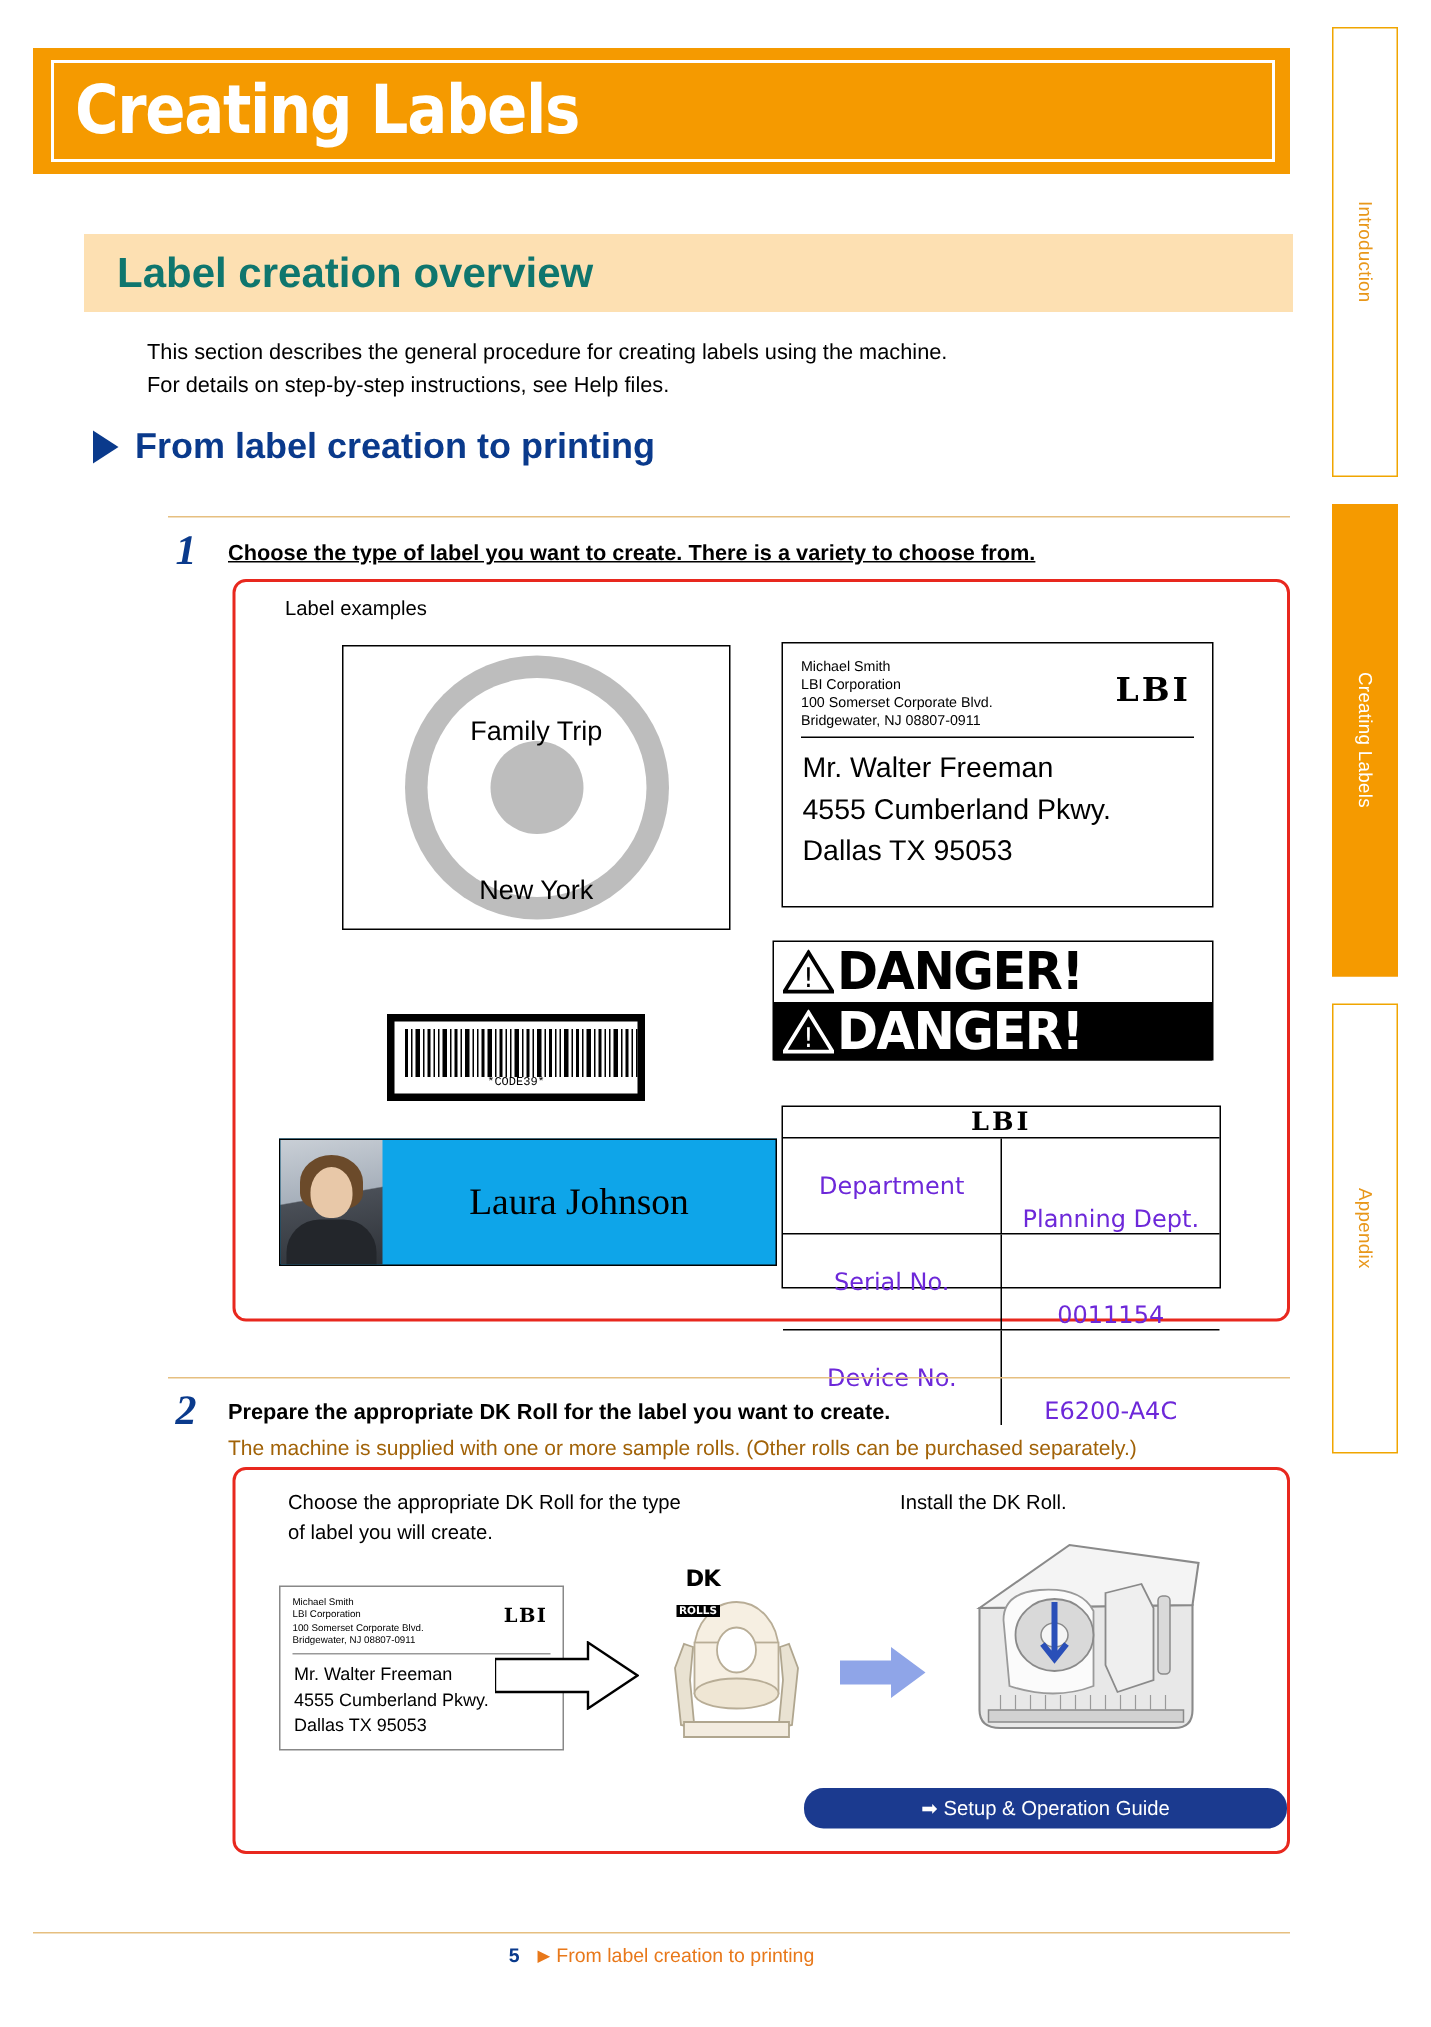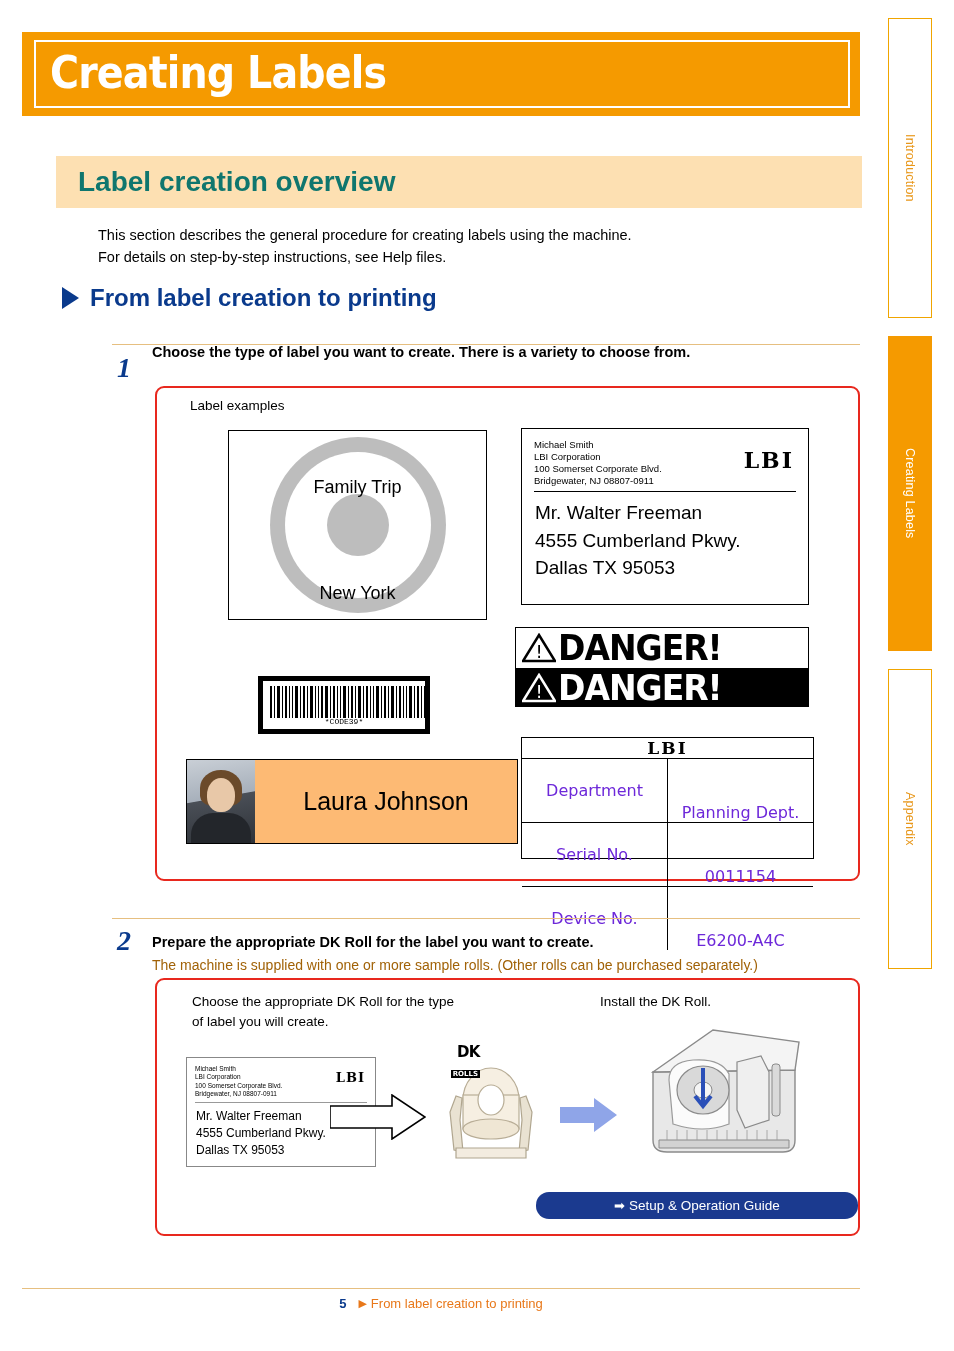--- a/index.html
+++ b/index.html
@@ -313,24 +313,25 @@
   }
   .danger-row.r1 .danger-word { color: #000; background: #fff; }
   .danger-row.r2 .danger-word { color: #fff; }
 
   
   .photo-label {
     position: absolute;
     left: 186px; top: 759px;
     width: 332px; height: 85px;
     border: 1px solid #000;
-    background: #fdba74;
+    background: #0ea5e9;
     box-sizing: border-box;
     display: flex;
     align-items: stretch;
+    font-family: Liberation Serif, serif;
   }
   .photo-img {
     width: 68px;
     height: 100%;
     background: linear-gradient(170deg, #c9cfd6 0%, #a7b0bb 45%, #4a4f57 46%, #2e3238 100%);
     position: relative;
     overflow: hidden;
     flex: none;
   }
   .photo-face {
@@ -529,21 +530,21 @@
   </div>
 
   <div class="subhead">
     <div class="tri"></div>
     <div class="txt">From label creation to printing</div>
   </div>
 
   <div class="rule rule-1"></div>
 
   <div class="step-num" style="left:117px; top:352px;">1</div>
-  <div class="step-title" style="left:152px; top:344px;">Choose the type of label you want to create. There is a variety to choose from.</div>
+  <div class="step-title" style="left:152px; top:361px;text-decoration:underline;">Choose the type of label you want to create. There is a variety to choose from.</div>
 
   <div class="red-box box1"></div>
   <div class="box-label" style="left:190px; top:398px;">Label examples</div>
 
   <div class="cd-label">
     <div class="cd-outer"></div>
     <div class="cd-inner-white"></div>
     <div class="cd-hole"></div>
     <div class="cd-text t1">Family Trip</div>
     <div class="cd-text t2">New York</div>

